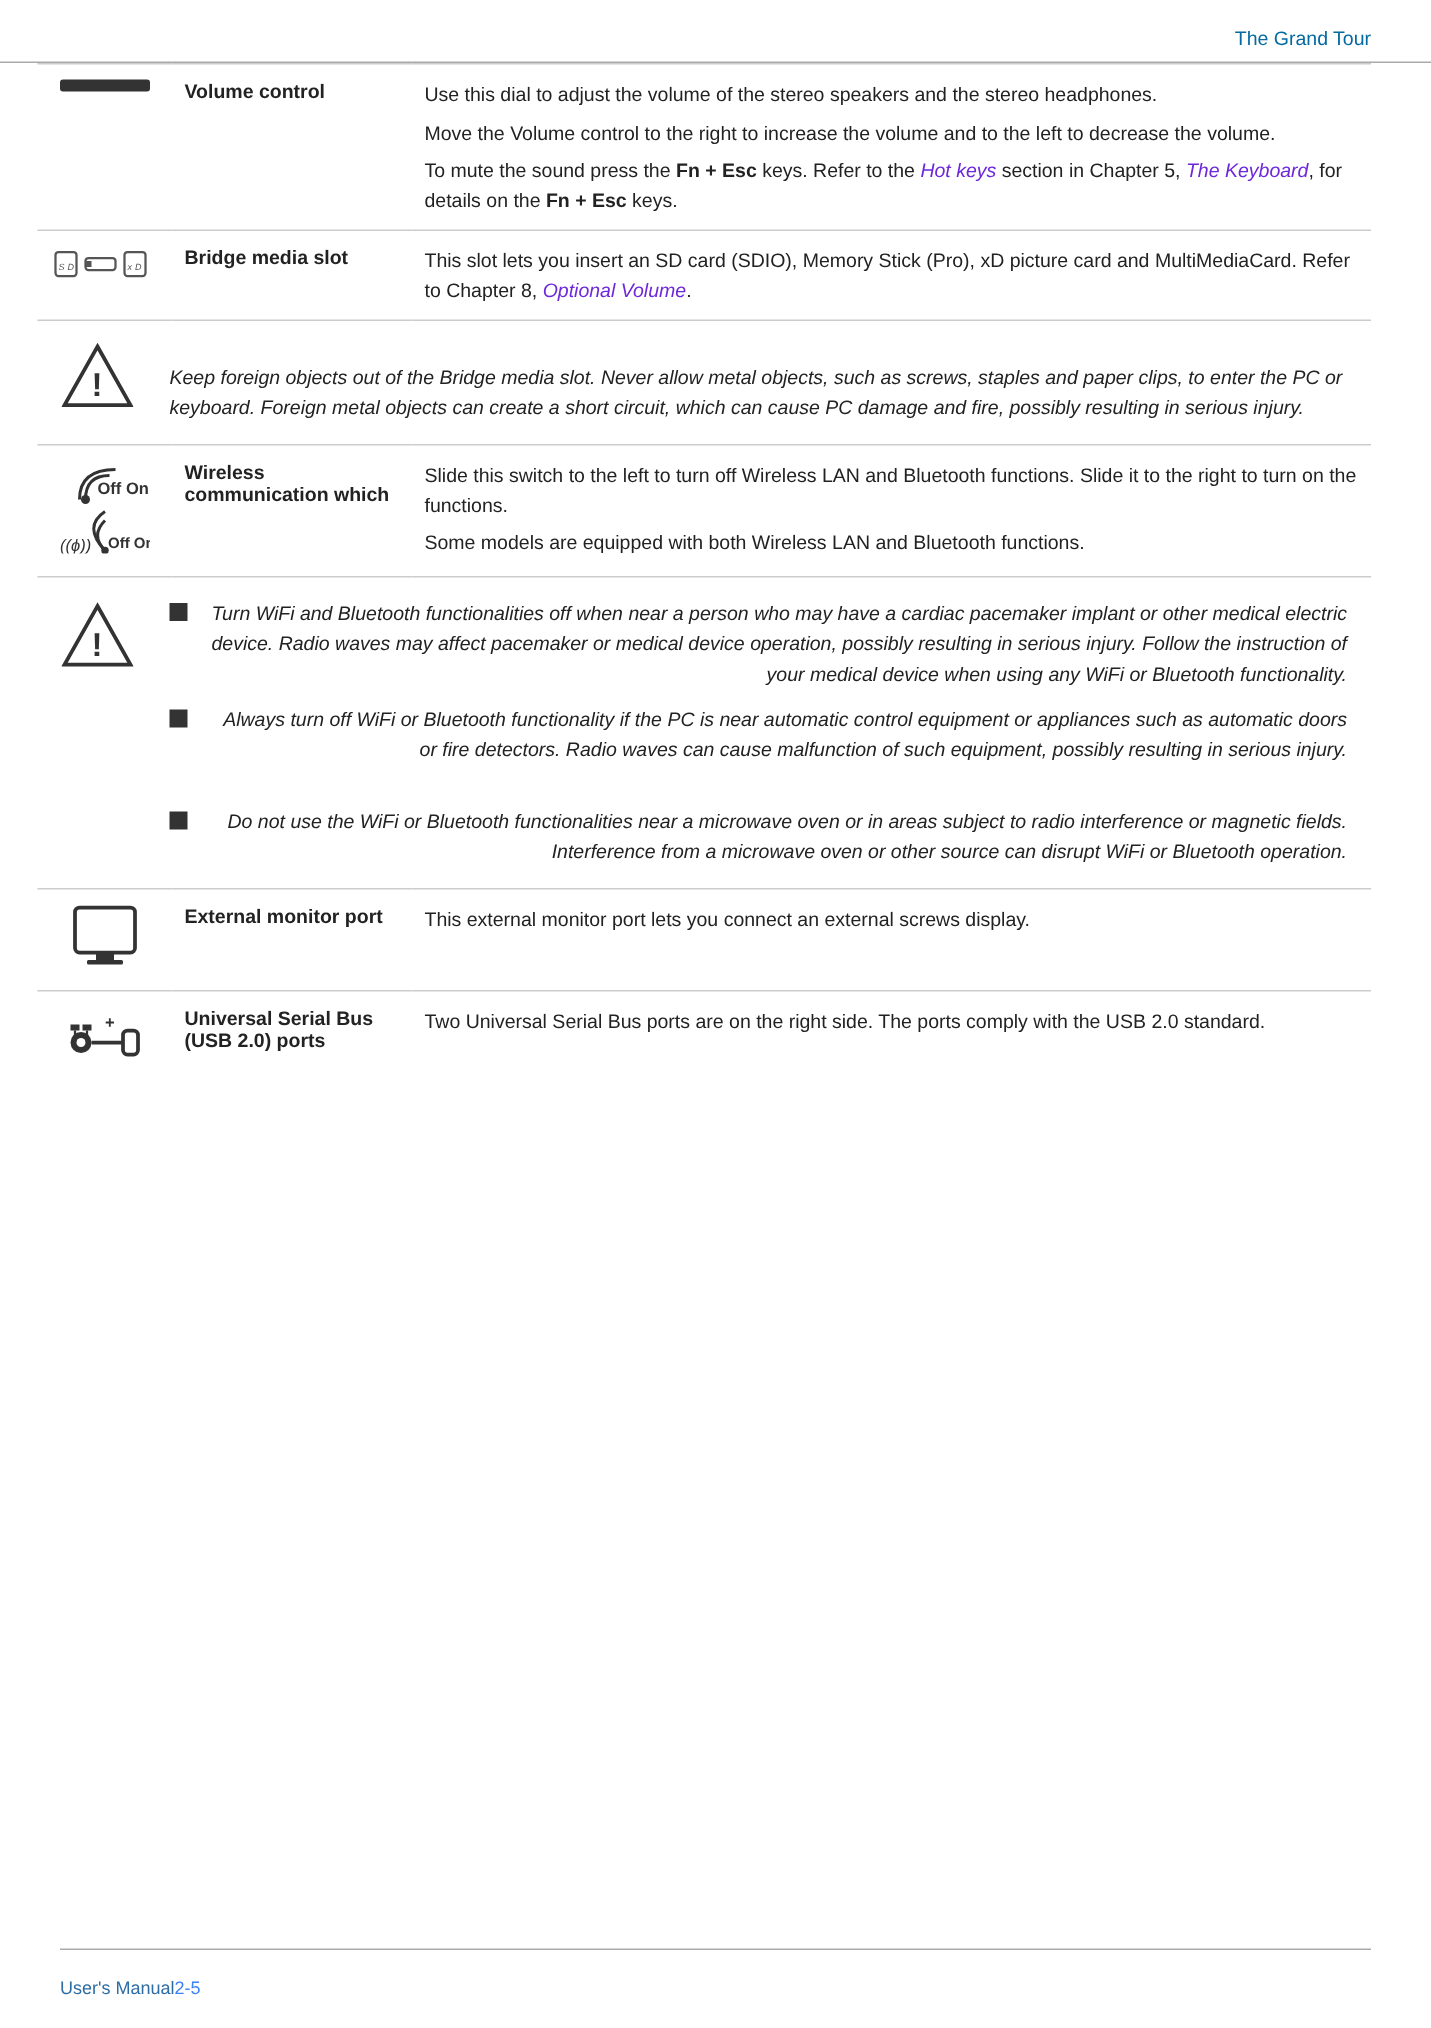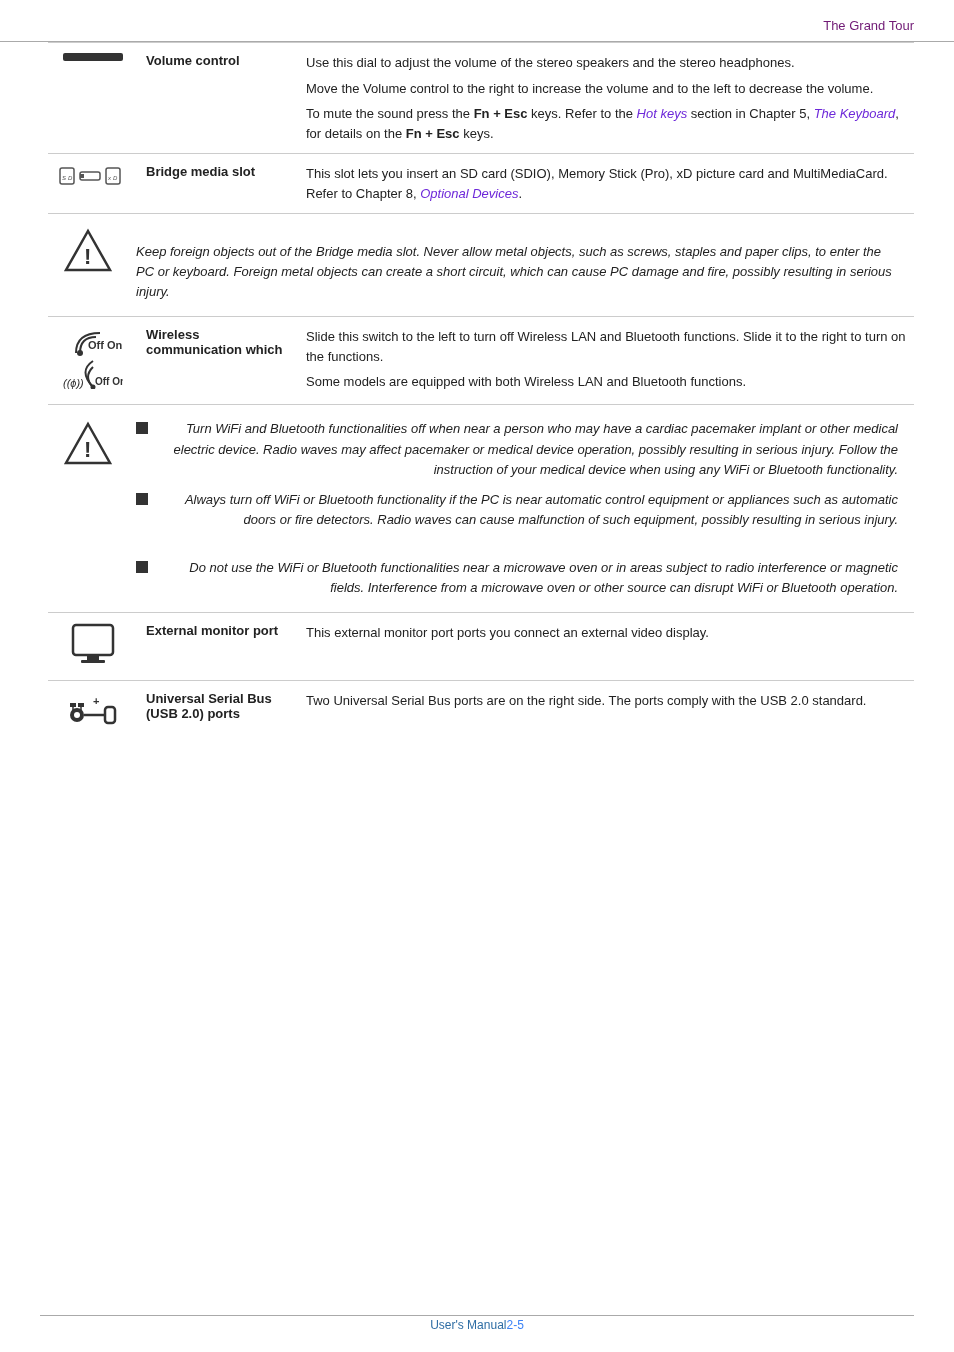--- a/index.html
+++ b/index.html
@@ -12,26 +12,26 @@
       color: #222;
       position: relative;
     }
     .page-header {
       display: flex;
       justify-content: flex-end;
       padding: 18px 40px 8px 40px;
       border-bottom: 1px solid #aaa;
     }
     .page-title-link {
-      color: #701a75;
+      color: #0369a1;
       font-size: 13px;
       text-decoration: none;
     }
     .content-area {
-      padding: 0 40px 40px 48px;
+      padding: 0 40px 40px 25px;
     }
     .table-section {
       width: 100%;
       border-collapse: collapse;
     }
     .table-section td {
       vertical-align: top;
       padding: 10px 8px;
     }
     .row-divider {
@@ -111,23 +111,23 @@
       font-size: 13px;
       color: #555;
       letter-spacing: 2px;
     }
     .page-footer {
       position: absolute;
       bottom: 20px;
       left: 40px;
       right: 40px;
       display: flex;
-      justify-content: center;
+      justify-content: flex-start;
       border-top: 1px solid #aaa;
-      padding-top: 2px;
+      padding-top: 18px;
     }
     .footer-left {
       color: #2e6da4;
       font-size: 12px;
     }
     .footer-right {
       font-size: 12px;
       color: #3b82f6;
     }
   </style>
@@ -166,21 +166,21 @@
             <rect x="22" y="8" width="20" height="8" rx="2" fill="none" stroke="#555" stroke-width="1.5"></rect>
             <rect x="22" y="10" width="4" height="4" fill="#555"></rect>
 
             <rect x="48" y="4" width="14" height="16" rx="2" fill="none" stroke="#555" stroke-width="1.5"></rect>
             <text x="50" y="16" font-size="6" fill="#555" font-style="italic">xD</text>
           </svg>
         </span>
       </td>
       <td class="label-cell">Bridge media slot</td>
       <td class="desc-cell">
-        <p>This slot lets you insert an SD card (SDIO), Memory Stick (Pro), xD picture card and MultiMediaCard. Refer to Chapter 8, <a class="link-text">Optional Devices</a>.</p>
+        <p>This slot lets you insert an SD card (SDIO), Memory Stick (Pro), xD picture card and MultiMediaCard. Refer to Chapter 8, <a class="link-text">Optional Volume</a>.</p>
       </td>
     </tr>
 
     <tr>
       <td colspan="3" style="padding: 0; border-top: 1px solid #ccc; border-bottom: 1px solid #ccc;">
         <table style="width:100%; border-collapse:collapse;">
           <tbody>
                 <tr>
             <td class="warning-icon-cell" style="padding: 14px 8px; width:80px;">
               <svg width="48" height="44" viewBox="0 0 48 44">
@@ -270,21 +270,21 @@
             <rect x="6" y="2" width="40" height="30" rx="3" fill="none" stroke="#333" stroke-width="2.5"></rect>
             <rect x="20" y="32" width="12" height="5" fill="#333"></rect>
             <rect x="14" y="37" width="24" height="3" rx="1" fill="#333"></rect>
           </svg>
         </div>
       </td>
       <td class="label-cell">
         <span>External monitor port</span>
       </td>
       <td class="desc-cell">
-        <p>This external monitor port ports you connect an external video display.</p>
+        <p>This external monitor port lets you connect an external screws display.</p>
       </td>
     </tr>
 
     <tr class="row-divider">
       <td class="icon-cell" style="vertical-align: middle;">
         <svg width="52" height="48" viewBox="0 0 52 48">
 
           <circle cx="10" cy="24" r="7" fill="#333"></circle>
 
           <line x1="17" y1="24" x2="38" y2="24" stroke="#333" stroke-width="2.5"></line>

